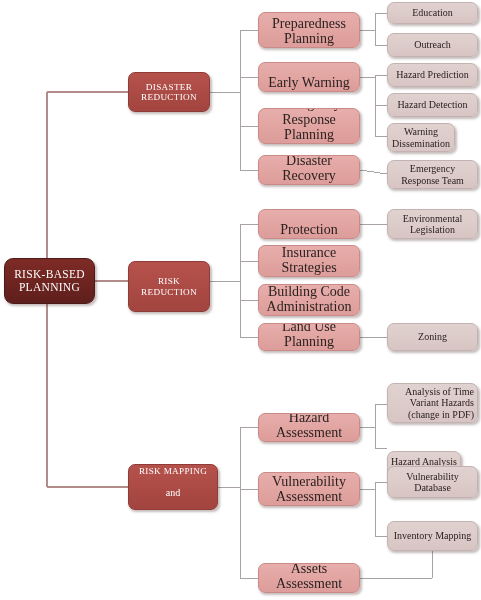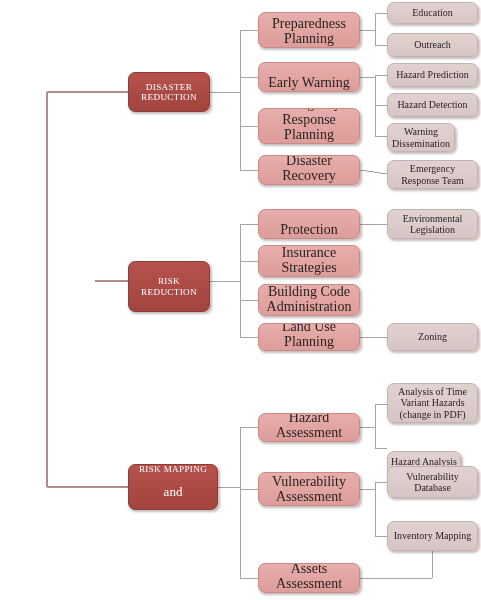--- a/index.html
+++ b/index.html
@@ -66,21 +66,21 @@
     font-size: 14px;
     align-items: flex-end;
   }
   .lvl-4 {
     background: linear-gradient(180deg, #e0d2d0 0%, #dccbc9 55%, #d8c5c3 100%);
     border: 1px solid #c2b2b0;
     color: #2b2220;
     font-size: 10px;
   }
   .sub-and {
-    font-size: 13px;
+    font-size: 10px;
     font-variant: normal;
     letter-spacing: 0;
   }
 </style>
 </head>
 <body>
 
 <div id="canvas">
 
   <svg id="connectors" viewBox="0 0 481 600" width="481" height="600">
@@ -143,20 +143,24 @@
       <path d="M 360 489 L 375 489"></path>
       <path d="M 375 482 L 375 536"></path>
       <path d="M 375 482 L 387 482"></path>
       <path d="M 375 536 L 387 536"></path>
 
       <path d="M 360 578 L 432 578"></path>
       <path d="M 432 578 L 432 551"></path>
     </g>
   </svg>
 
+  <div class="node lvl-root" style="left:4px; top:258px; width:91px; height:46px;">
+    <span class="lbl">RISK-BASED
+PLANNING</span>
+  </div>
 
   <div class="node lvl-2" style="left:128px; top:72px; width:82px; height:40px;">
     <span class="lbl">DISASTER
 REDUCTION</span>
   </div>
 
   <div class="node lvl-2" style="left:128px; top:261px; width:82px; height:51px;">
     <span class="lbl">RISK
 REDUCTION</span>
   </div>
@@ -246,21 +250,21 @@
 
   <div class="node lvl-3" style="left:258px; top:472px; width:102px; height:34px;">
     <span class="lbl">Vulnerability
 Assessment</span>
   </div>
 
   <div class="node lvl-3" style="left:258px; top:563px; width:102px; height:30px;">
     <span class="lbl">Assets Assessment</span>
   </div>
 
-  <div class="node lvl-4" style="left:387px; top:383px; width:91px; height:40px;">
+  <div class="node lvl-4" style="left:387px; top:383px; width:91px; height:40px;text-align:right;">
     <span class="lbl">Analysis of Time
 Variant Hazards
 (change in PDF)</span>
   </div>
 
   <div class="node lvl-4" style="left:387px; top:451px; width:74px; height:32px;">
     <span class="lbl">Hazard Analysis
 (PDF)</span>
   </div>
 

